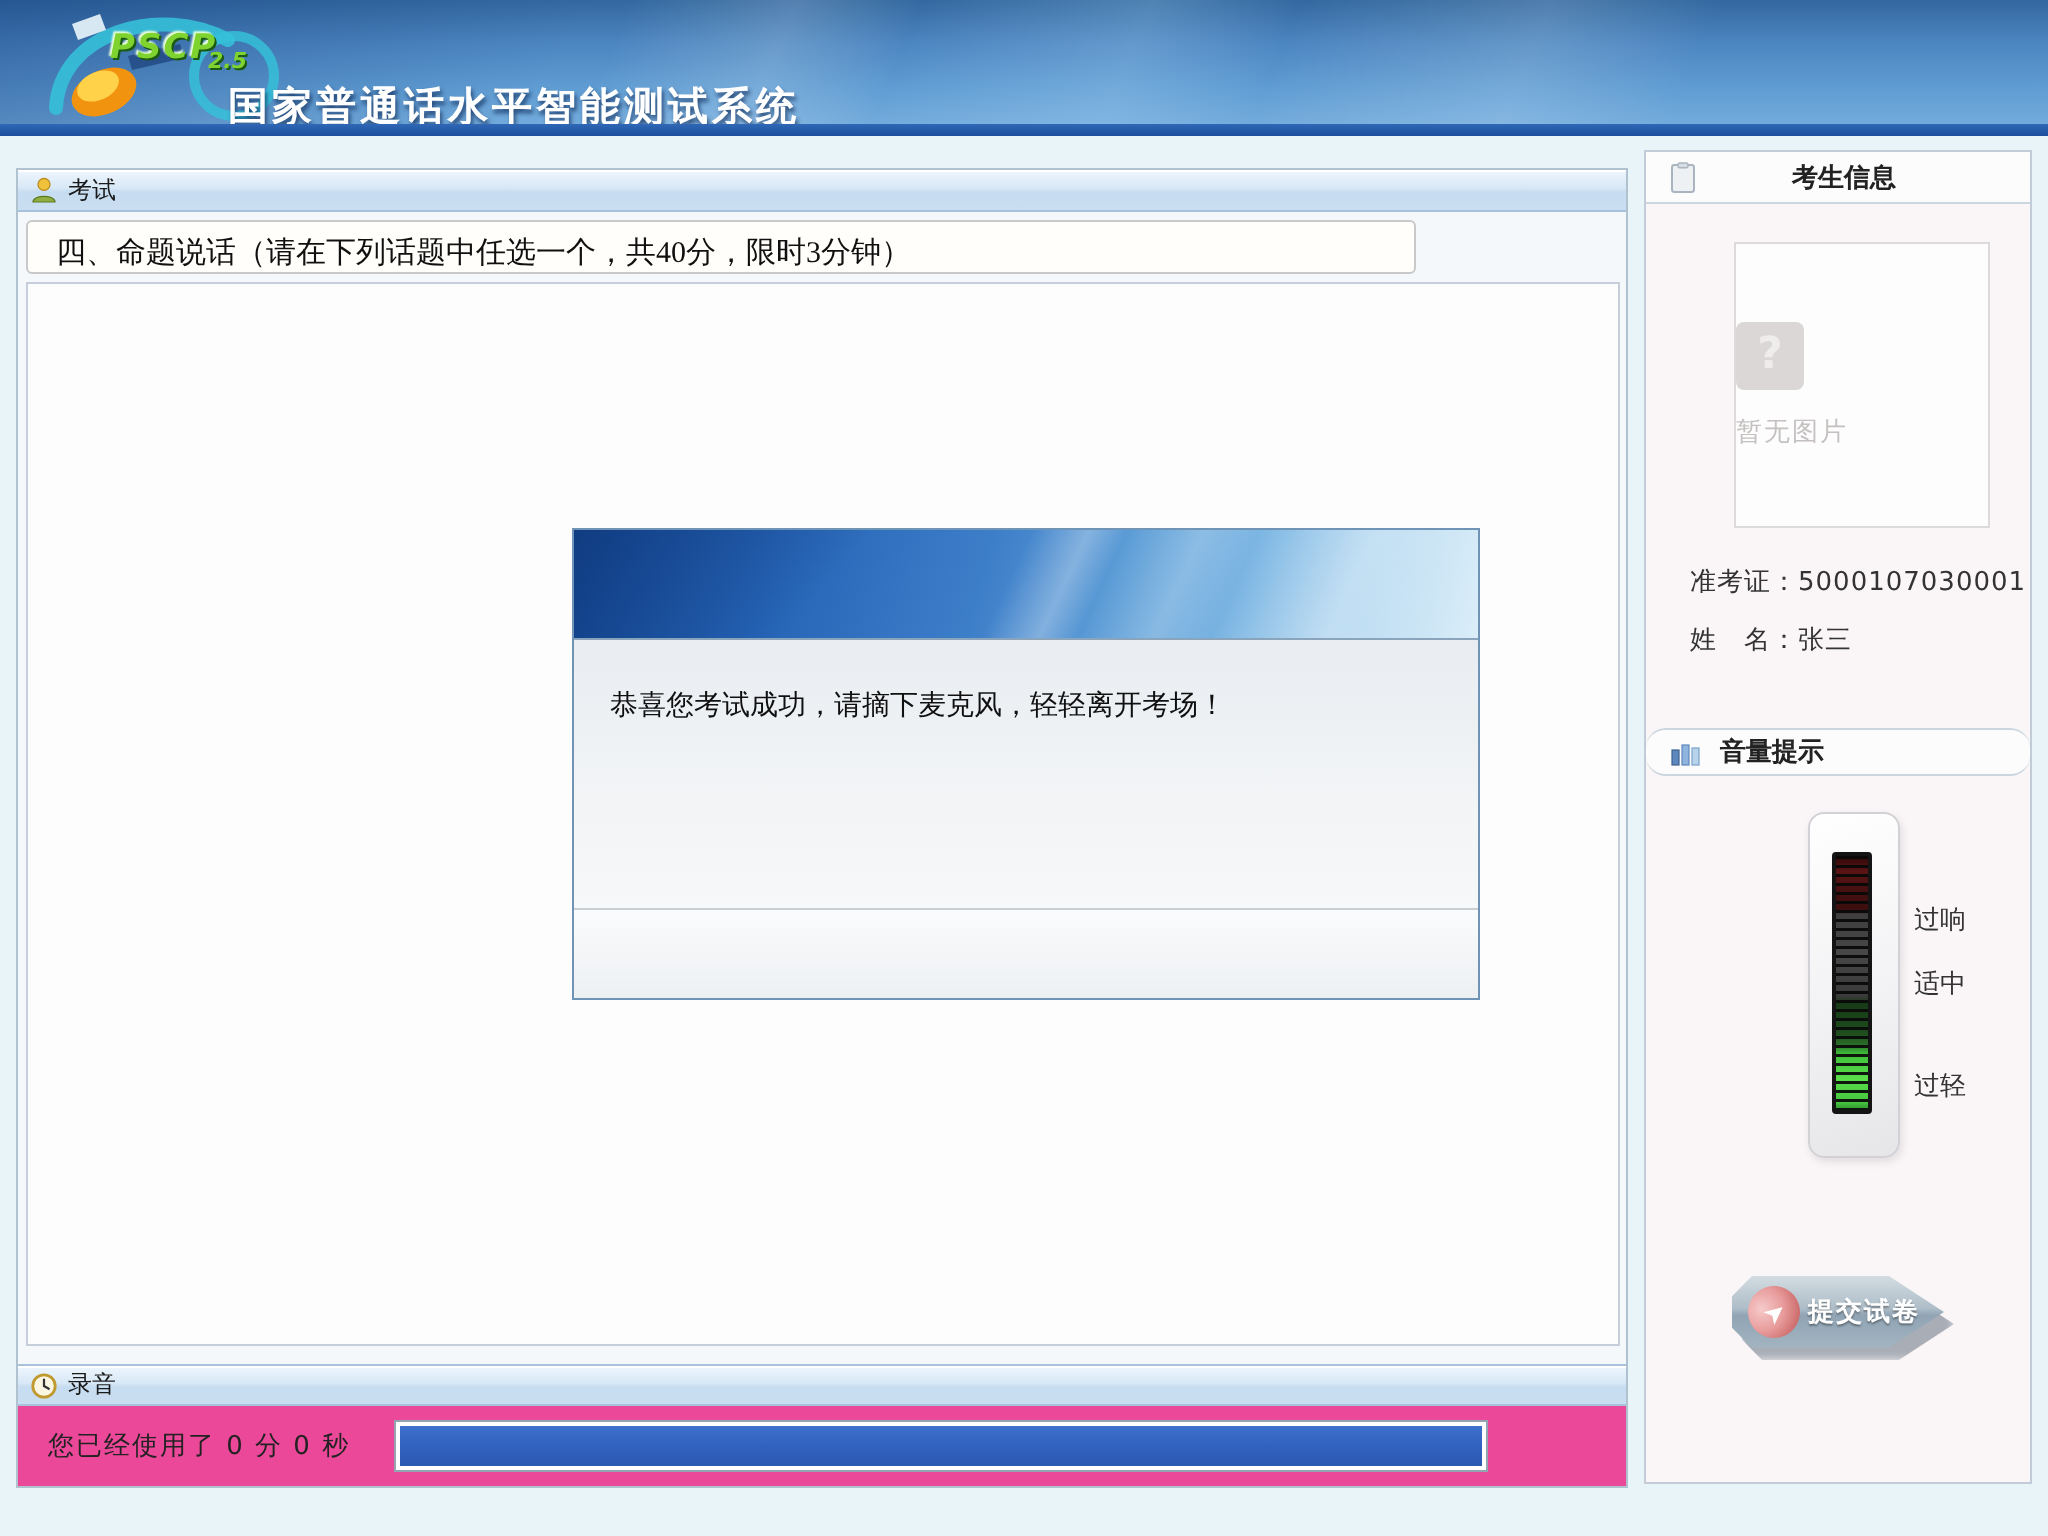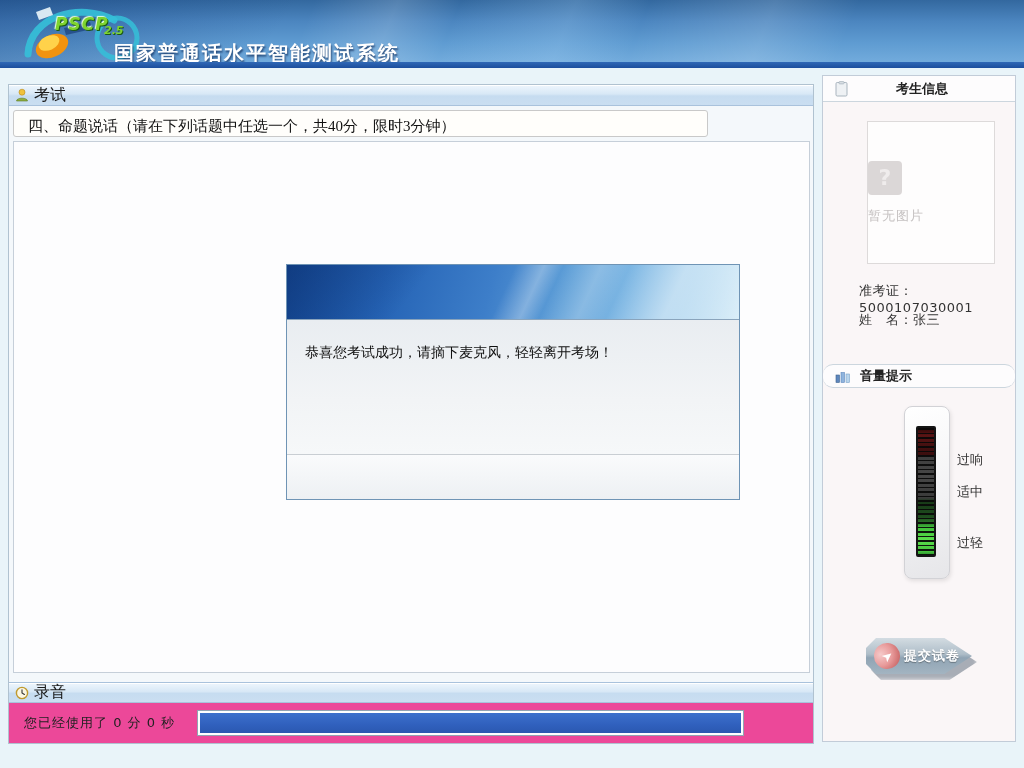--- a/index.html
+++ b/index.html
@@ -50,21 +50,21 @@
   .exam-panel {
     position:absolute; left:8px; top:84px; width:806px; height:660px;
     background:#f4f8fb; border:1px solid #b0c2d0;
   }
   .section-bar {
     position:absolute; left:0; width:100%; height:21px;
     background:linear-gradient(180deg,#eef6fd 0%,#d8e8f6 45%,#c6dcf0 55%,#cadef1 100%);
     border-bottom:1px solid #a9c2dc;
     box-shadow:inset 0 1px 0 #ffffff;
     display:flex; align-items:center; gap:5px; padding-left:6px;
-    font-size:16px; color:#1a1a1a;
+    font-size:12px; color:#1a1a1a;
   }
   .bar-exam { top:0; }
   .bar-rec { top:597px; border-top:1px solid #a9c2dc; }
   .question-bar {
     position:absolute; left:4px; top:25px; width:695px; height:27px;
     background:#fffefb; border:1px solid #c9c9c9; border-radius:3px;
     display:flex; align-items:flex-end; padding-left:14px;
     font-size:15px; color:#101010;
     font-family:"Liberation Serif","DejaVu Serif",serif;
   }
@@ -137,21 +137,21 @@
     background:#fefdfd; border:1px solid #dddada;
     display:flex; flex-direction:column; align-items:flex-start; justify-content:center; gap:12px;
   }
   .qmark {
     width:34px; height:34px; border-radius:4px; background:#dbd7d7;
     color:#efecec; font-size:22px; font-weight:bold;
     display:flex; align-items:center; justify-content:center;
   }
   .photo-label { font-size:13px; color:#c5c1c1; letter-spacing:1px; }
 
-  .info-row { position:absolute; left:36px; font-size:13px; color:#333; letter-spacing:.5px; }
+  .info-row { position:absolute; left:22px; font-size:13px; color:#333; letter-spacing:.5px; }
   .row-admission { top:206px; }
   .row-name { top:235px; }
 
   
   .meter-shell {
     position:absolute; left:81px; top:330px; width:46px; height:173px;
     border-radius:8px; border:1px solid #d2d2d6;
     background:linear-gradient(160deg,#ffffff 0%,#f2f2f4 55%,#e6e6e9 100%);
     box-shadow:1px 2px 4px rgba(0,0,0,.10);
   }

